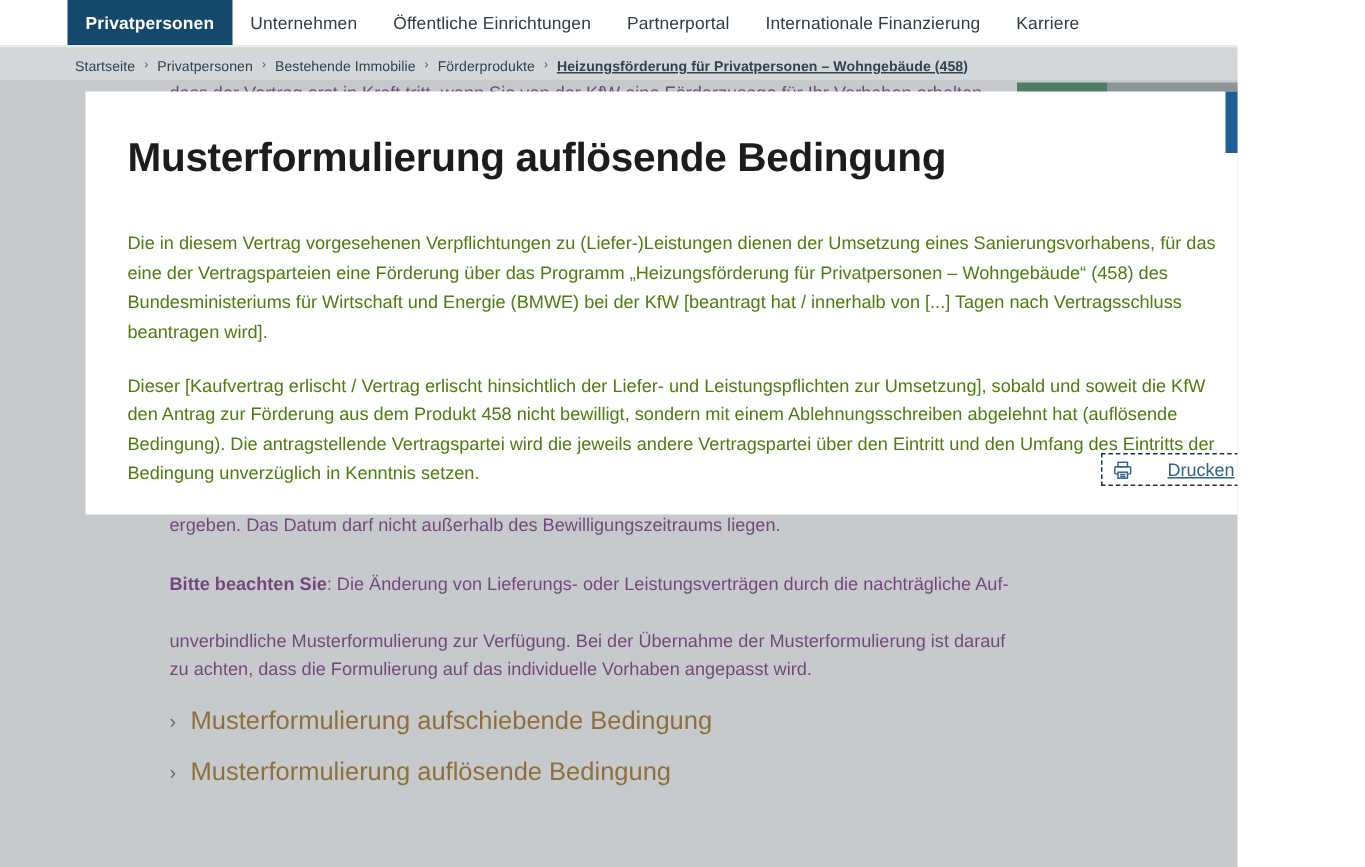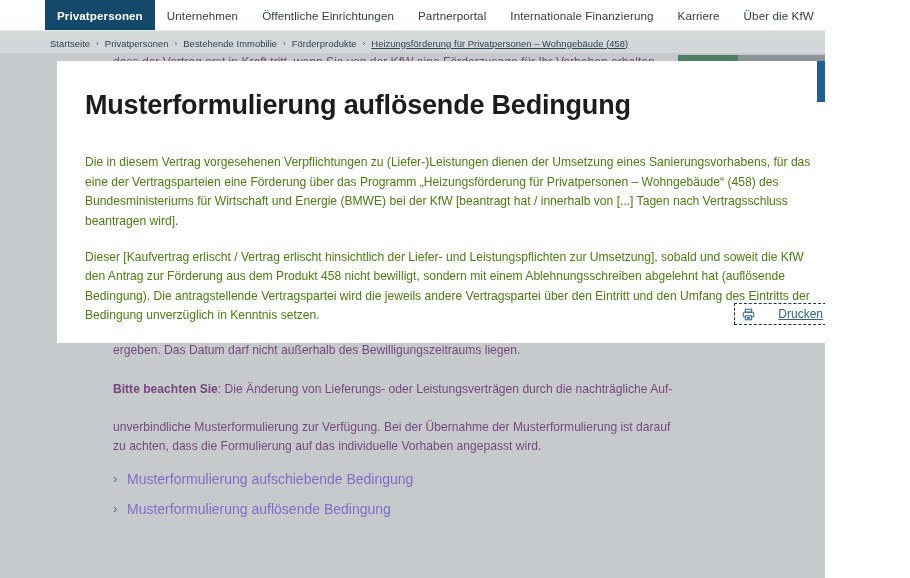--- a/index.html
+++ b/index.html
@@ -79,21 +79,21 @@
   }
   .crumbs {
     display: flex;
     align-items: center;
     margin-left: 50px;
     font-size: 9.4px;
     color: #2f4250;
     letter-spacing: .05px;
   }
   .crumb { white-space: nowrap; cursor: pointer; }
-  .crumb.current { text-decoration: underline; }
+  .crumb.current { text-decoration: underline; font-weight: bold; }
   .crumb-sep {
     margin: 0 6px;
     font-size: 8px;
     color: #3c505e;
     transform: translateY(-0.5px);
   }
 
   
   .page-body {
     position: absolute;
@@ -139,22 +139,22 @@
     cursor: pointer;
   }
   .linkrow .chev {
     width: 14px;
     font-size: 13px;
     color: #2f6387;
     font-weight: 400;
     line-height: 1;
   }
   .linkrow .ltext {
-    font-size: 14px;
-    color: #8b5cf6;
+    font-size: 17px;
+    color: #a16207;
     white-space: nowrap;
   }
 
   
   .scrim {
     position: absolute;
     left: 0; top: 53px;
     width: 910px;
     height: 525px;
     background: rgba(120,128,133,0.42);
@@ -238,21 +238,20 @@
 <div id="page">
 
   <div class="topnav">
     <div class="nav-items" id="nav-items">
         <div class="nav-item active">Privatpersonen</div>
         <div class="nav-item">Unternehmen</div>
         <div class="nav-item">Öffentliche Einrichtungen</div>
         <div class="nav-item">Partnerportal</div>
         <div class="nav-item">Internationale Finanzierung</div>
         <div class="nav-item">Karriere</div>
-        <div class="nav-item">Über die KfW</div>
       </div>
     <div class="nav-search">
       <svg width="17" height="17" viewBox="0 0 17 17" fill="none" stroke="#2e3c47" stroke-width="1.4">
         <circle cx="7.2" cy="7.2" r="5.2"></circle>
         <line x1="11.1" y1="11.1" x2="15.4" y2="15.6" stroke-linecap="round"></line>
       </svg>
     </div>
   </div>
 
   <div class="crumbbar">

